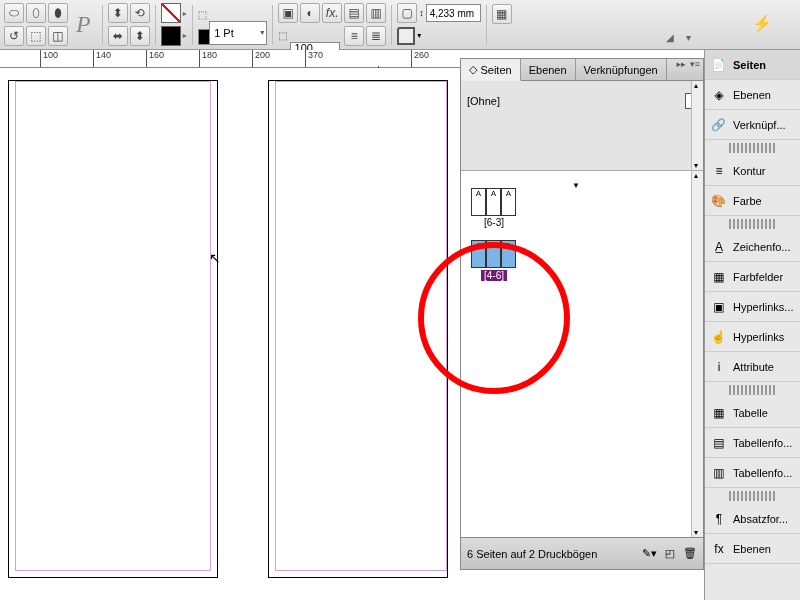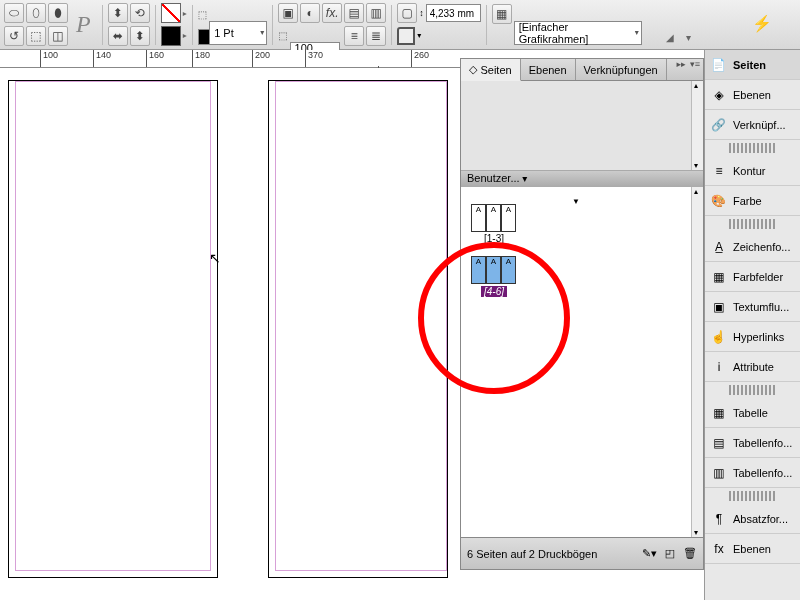--- a/index.html
+++ b/index.html
@@ -45,21 +45,21 @@
 .masters { height: 90px; border-bottom: 1px solid #aaa; padding: 6px; }
 .master-row { display: flex; align-items: center; justify-content: space-between; height: 28px; font-size: 11px; }
 .master-thumb { width: 12px; height: 16px; border: 1px solid #555; background: #fff; }
 .panel-section-head { height: 16px; background: linear-gradient(#ccc,#aaa); font-size: 10px; padding: 1px 6px; position: relative; }
 .pages-area { padding: 10px; }
 .spread { margin-bottom: 12px; }
 .spread-thumbs { display: flex; }
 .page-thumb { width: 15px; height: 28px; border: 1px solid #333; background: #fff; font-size: 8px; text-align: center; }
 .page-thumb.sel { background: #7db4e8; }
 .spread-label { font-size: 10px; text-align: center; margin-top: 2px; }
-.spread-label.sel { background: #701a75; color: #fff; display: inline-block; padding: 0 3px; font-style: italic; }
+.spread-label.sel { background: #701a75; color: #fff; display: inline-block; padding: 0 3px; }
 .marker { text-align: center; font-size: 8px; margin-bottom: -2px; }
 .panel-status { height: 32px; background: linear-gradient(#ddd,#c4c4c4); border-top: 1px solid #888; font-size: 10px; padding: 13px 6px; display: flex; justify-content: space-between; align-items: center; }
 .status-icons { display: flex; gap: 8px; font-size: 11px; }
 .panel-ctrl { position: absolute; right: 2px; display: flex; gap: 2px; }
 .panel-ctrl .pb { width: 12px; height: 12px; font-size: 9px; text-align: center; color: #555; }
 .scrollbar-v { position: absolute; right: 0; top: 0; bottom: 0; width: 12px; background: #eee; border-left: 1px solid #bbb; }
 .scrollbar-v::before { content: '▴'; position: absolute; top: 0; left: 2px; font-size: 8px; }
 .scrollbar-v::after { content: '▾'; position: absolute; bottom: 0; left: 2px; font-size: 8px; }
 
 
@@ -154,37 +154,34 @@
     </div>
     <div class="toolbar-group">
       <div class="corner-icon"></div>
       <span style="font-size:8px">▾</span>
     </div>
   </div>
   <div class="sep"></div>
   <div class="toolbar-row">
     <div class="toolbar-group">
       <div class="tbtn">▦</div>
-      <div class="dropdown" style="width:128px">
-          <span>[Einfacher Grafikrahmen]</span>
-        </div>
     </div>
   </div>
   <div class="bolt">⚡</div>
   <div class="top-right-icons">
     <div class="tri">◢</div>
     <div class="tri">▾</div>
   </div>
 </div>
 
 <div class="ruler-h" id="ruler">
     <div class="ruler-tick" style="left: 40px;">100</div>
     <div class="ruler-tick" style="left: 93px;">140</div>
     <div class="ruler-tick" style="left: 146px;">160</div>
-    <div class="ruler-tick" style="left: 192px;">180</div>
+    <div class="ruler-tick" style="left: 199px;">180</div>
     <div class="ruler-tick" style="left: 252px;">200</div>
     <div class="ruler-tick" style="left: 305px;">370</div>
     <div class="ruler-tick" style="left: 378px; margin-top: 16px;">240</div>
     <div class="ruler-tick" style="left: 411px;">260</div>
   </div>
 
 <div class="canvas">
   <div class="page" style="left:8px;top:12px;width:210px;height:498px">
     <div class="page-margin" style="left:6px;top:0;right:6px;bottom:6px"></div>
   </div>
@@ -202,34 +199,37 @@
       </div>
     <div class="panel-tab">
         <span>Verknüpfungen</span>
       </div>
     <div class="panel-ctrl">
       <div class="pb">▸▸</div>
       <div class="pb">▾≡</div>
     </div>
   </div>
   <div class="masters" style="position:relative">
+    <div class="master-row">
+      <span>[Ohne]</span>
+      <div class="master-thumb"></div>
+    </div>
     <div class="scrollbar-v"></div>
   </div>
-  <div class="panel-section-head"><span>Benutzer...</span> ▾</div>
   <div class="panel-body" id="spreads" style="padding-right:12px">
     <div class="scrollbar-v"></div>
   <div class="pages-area">
         <div class="spread">
           <div class="marker">▼</div>
           <div class="spread-thumbs">
             <div class="page-thumb">A</div>
             <div class="page-thumb">A</div>
             <div class="page-thumb">A</div>
           </div>
-          <div style="text-align: center; width: 46px;"><span class="spread-label">[1-3]</span></div>
+          <div style="text-align: center; width: 46px;"><span class="spread-label">[6-3]</span></div>
         </div>
         <div class="spread">
           <div class="spread-thumbs">
             <div class="page-thumb sel">A</div>
             <div class="page-thumb sel">A</div>
             <div class="page-thumb sel">A</div>
           </div>
           <div style="text-align: center; width: 46px;"><span class="spread-label sel">[4-6]</span></div>
         </div>
       </div>
@@ -270,21 +270,21 @@
     <div class="dock-item">
       <span class="dock-icon">A̲</span>
       <span>Zeichenfo...</span>
     </div>
     <div class="dock-item">
       <span class="dock-icon">▦</span>
       <span>Farbfelder</span>
     </div>
     <div class="dock-item">
       <span class="dock-icon">▣</span>
-      <span>Textumflu...</span>
+      <span>Hyperlinks...</span>
     </div>
     <div class="dock-item">
       <span class="dock-icon">☝</span>
       <span>Hyperlinks</span>
     </div>
     <div class="dock-item">
       <span class="dock-icon">ℹ</span>
       <span>Attribute</span>
     </div>
     <div class="dock-grip"></div>

